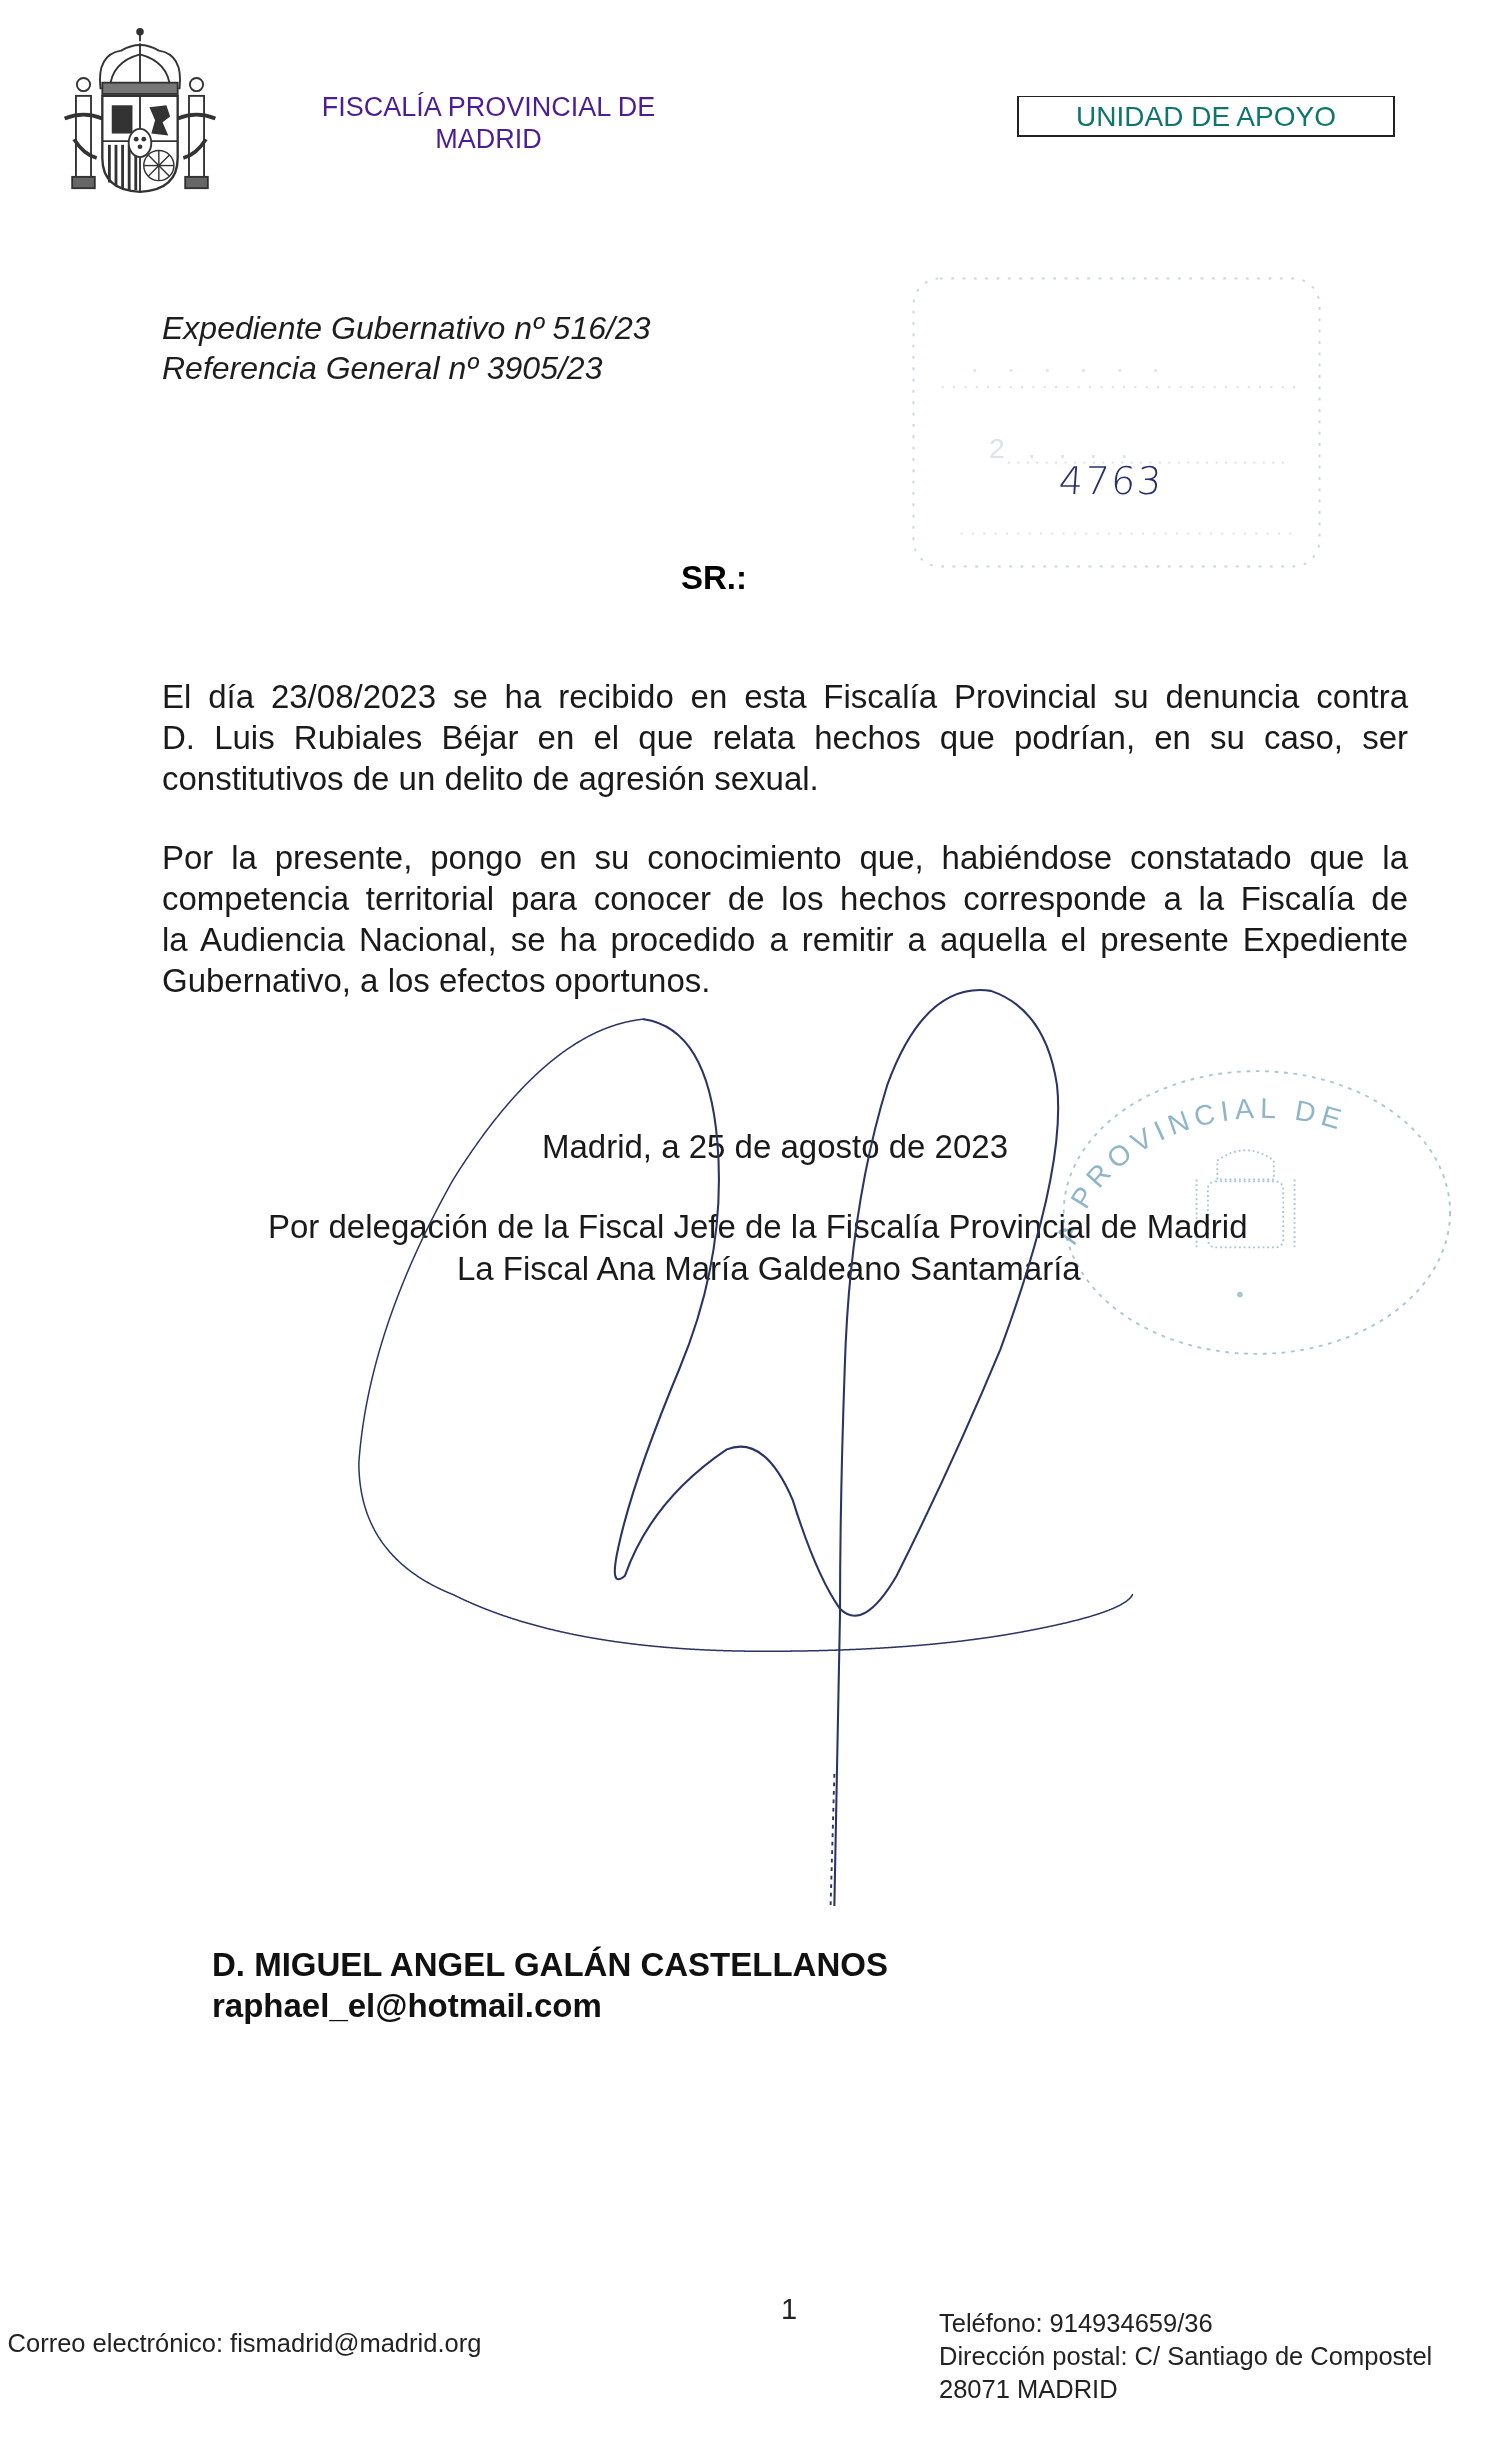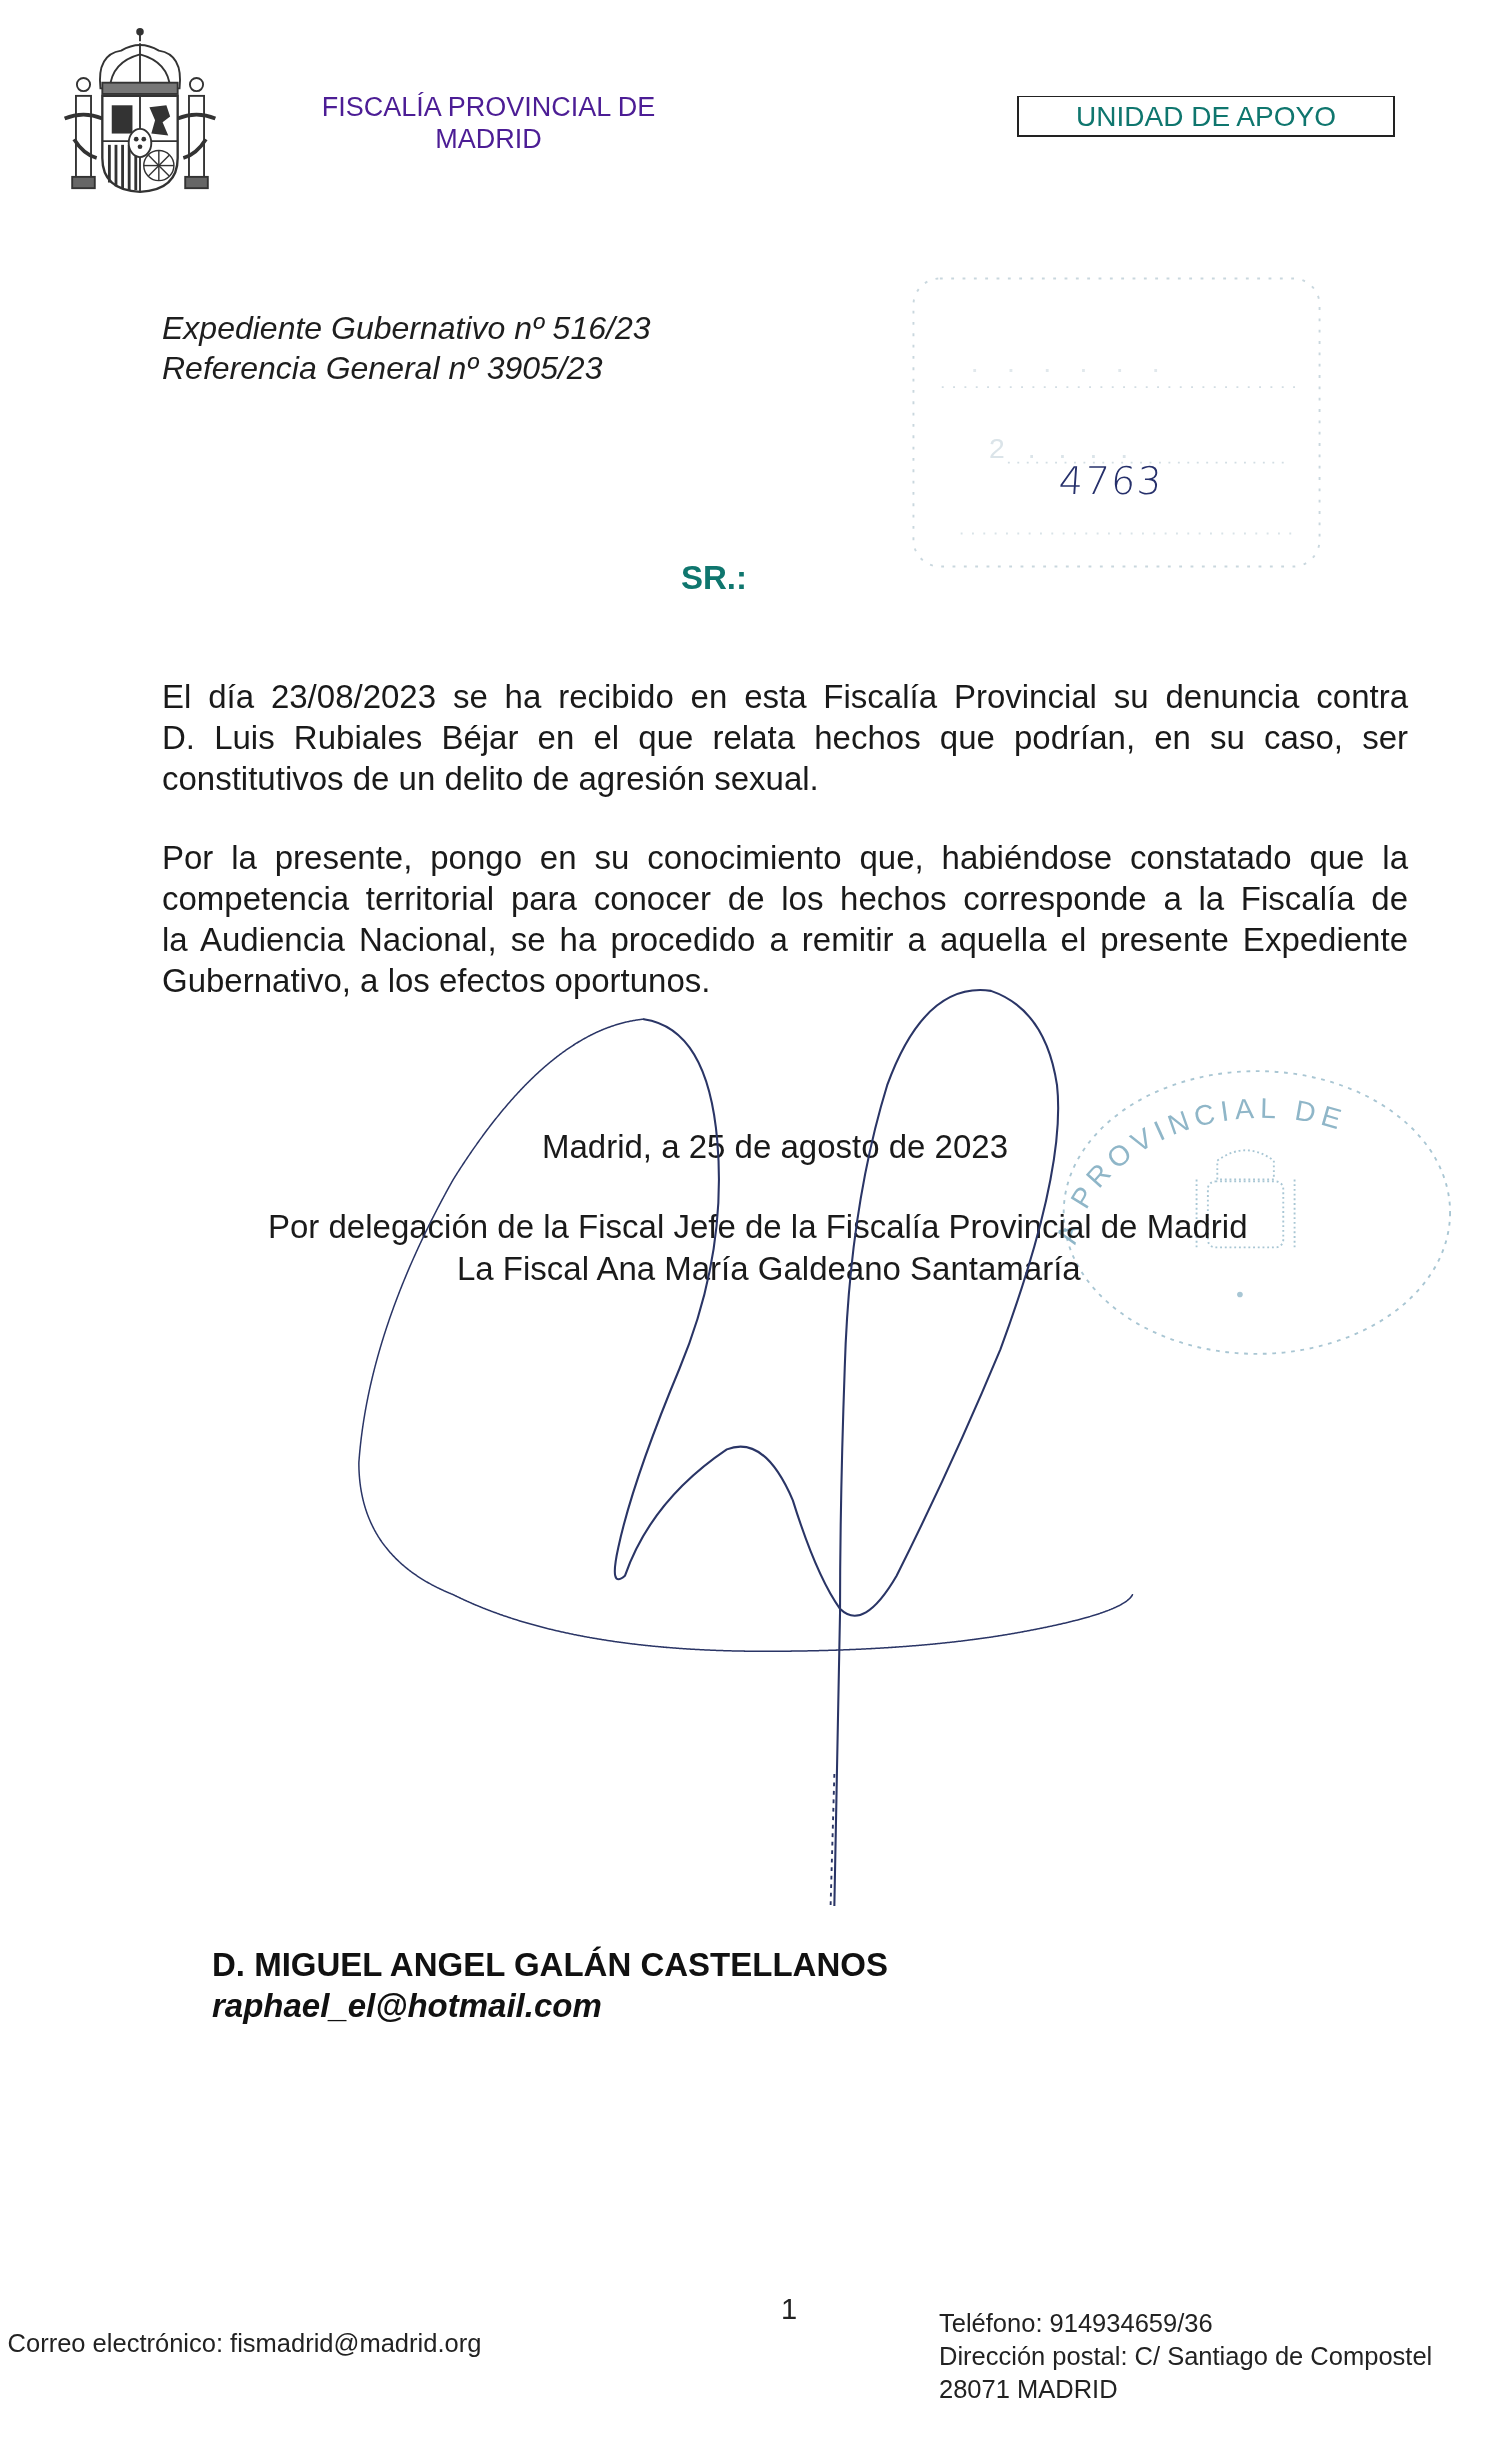--- a/index.html
+++ b/index.html
@@ -3,21 +3,21 @@
 <meta charset="utf-8">
 <style>
   html, body { margin:0; padding:0; background:#ffffff; }
   body { width:1510px; height:2438px; position:relative; overflow:hidden;
          font-family:"Liberation Sans", sans-serif; color:#1a1a1a; }
   .abs { position:absolute; }
   .hdr-org { left:283px; top:91px; width:411px; text-align:center; font-size:27px; line-height:32px; color:#4c1d95; }
   .unit-box { left:1017px; top:96px; width:374px; height:38px; border:2.8px solid #222; border-top-width:1.9px;
               text-align:center; font-size:28px; line-height:40px; color:#0f766e; box-sizing:content-box; }
   .ref { left:162px; font-size:32px; font-style:italic; color:#1e1e1e; white-space:nowrap; }
-  .sr { left:681px; top:559px; font-size:33px; font-weight:bold; color:#0f766e; }
+  .sr { left:681px; top:559px; font-size:33px; font-weight:bold; color:#000000; }
   .para { left:162px; width:1246px; font-size:33px; line-height:41px; text-align:justify; color:#1a1a1a; }
   .center-line { font-size:33px; white-space:nowrap; color:#1a1a1a; }
   .bold-line { left:164px; font-size:33px; font-weight:bold; white-space:nowrap; color:#111;margin-left:48px; }
   .footer { font-size:25.5px; color:#222; white-space:nowrap; }
   .coat { left:59px; top:26.4px; width:162px; height:168px; }
   .stamp-reg { left:904px; top:269px; width:425px; height:307px; }
   .hand-num { left:1059px; top:459px; font-size:38px; color:#26306b; font-family:"DejaVu Sans", sans-serif; font-weight:300; letter-spacing:1.9px; transform:skewX(-4deg); }
   .stamp-round { left:1038px; top:1057px; width:434px; height:311px; }
   .signature { left:236px; top:972px; width:925px; height:934px; pointer-events:none; }
 </style>
@@ -147,20 +147,20 @@
                Q880 210 870 120 Q858 40 800 20 Q730 10 690 120
                Q650 250 645 420 Q640 560 640 680 L634 990"></path>
       <path d="M432 50 Q330 60 230 220 Q140 380 130 520 Q130 620 230 660
                Q350 720 560 720 Q720 720 830 700 Q940 680 950 660" stroke-width="1.6" stroke-dasharray="1 0"></path>
     </g>
     <path d="M634 850 L630 990" stroke="#2a3566" stroke-width="2" stroke-dasharray="4 5" fill="none"></path>
   </svg>
 </div>
 
 <div class="abs bold-line" style="top:1946px;">D. MIGUEL ANGEL GALÁN CASTELLANOS</div>
-<div class="abs bold-line" style="top:1987px;font-style:italic;">raphael_el@hotmail.com</div>
+<div class="abs bold-line" style="top:1987px;">raphael_el@hotmail.com</div>
 
 <div class="abs footer" style="left:781px; top:2293px; font-size:29px;">1</div>
 <div class="abs footer" style="left:7.6px; top:2329px;">Correo electrónico: fismadrid@madrid.org</div>
 <div class="abs footer" style="left:939px; top:2309px;">Teléfono: 914934659/36</div>
 <div class="abs footer" style="left:939px; top:2342px;">Dirección postal: C/ Santiago de Compostel</div>
 <div class="abs footer" style="left:939px; top:2375px;">28071 MADRID</div>
 
 
 </body></html>

